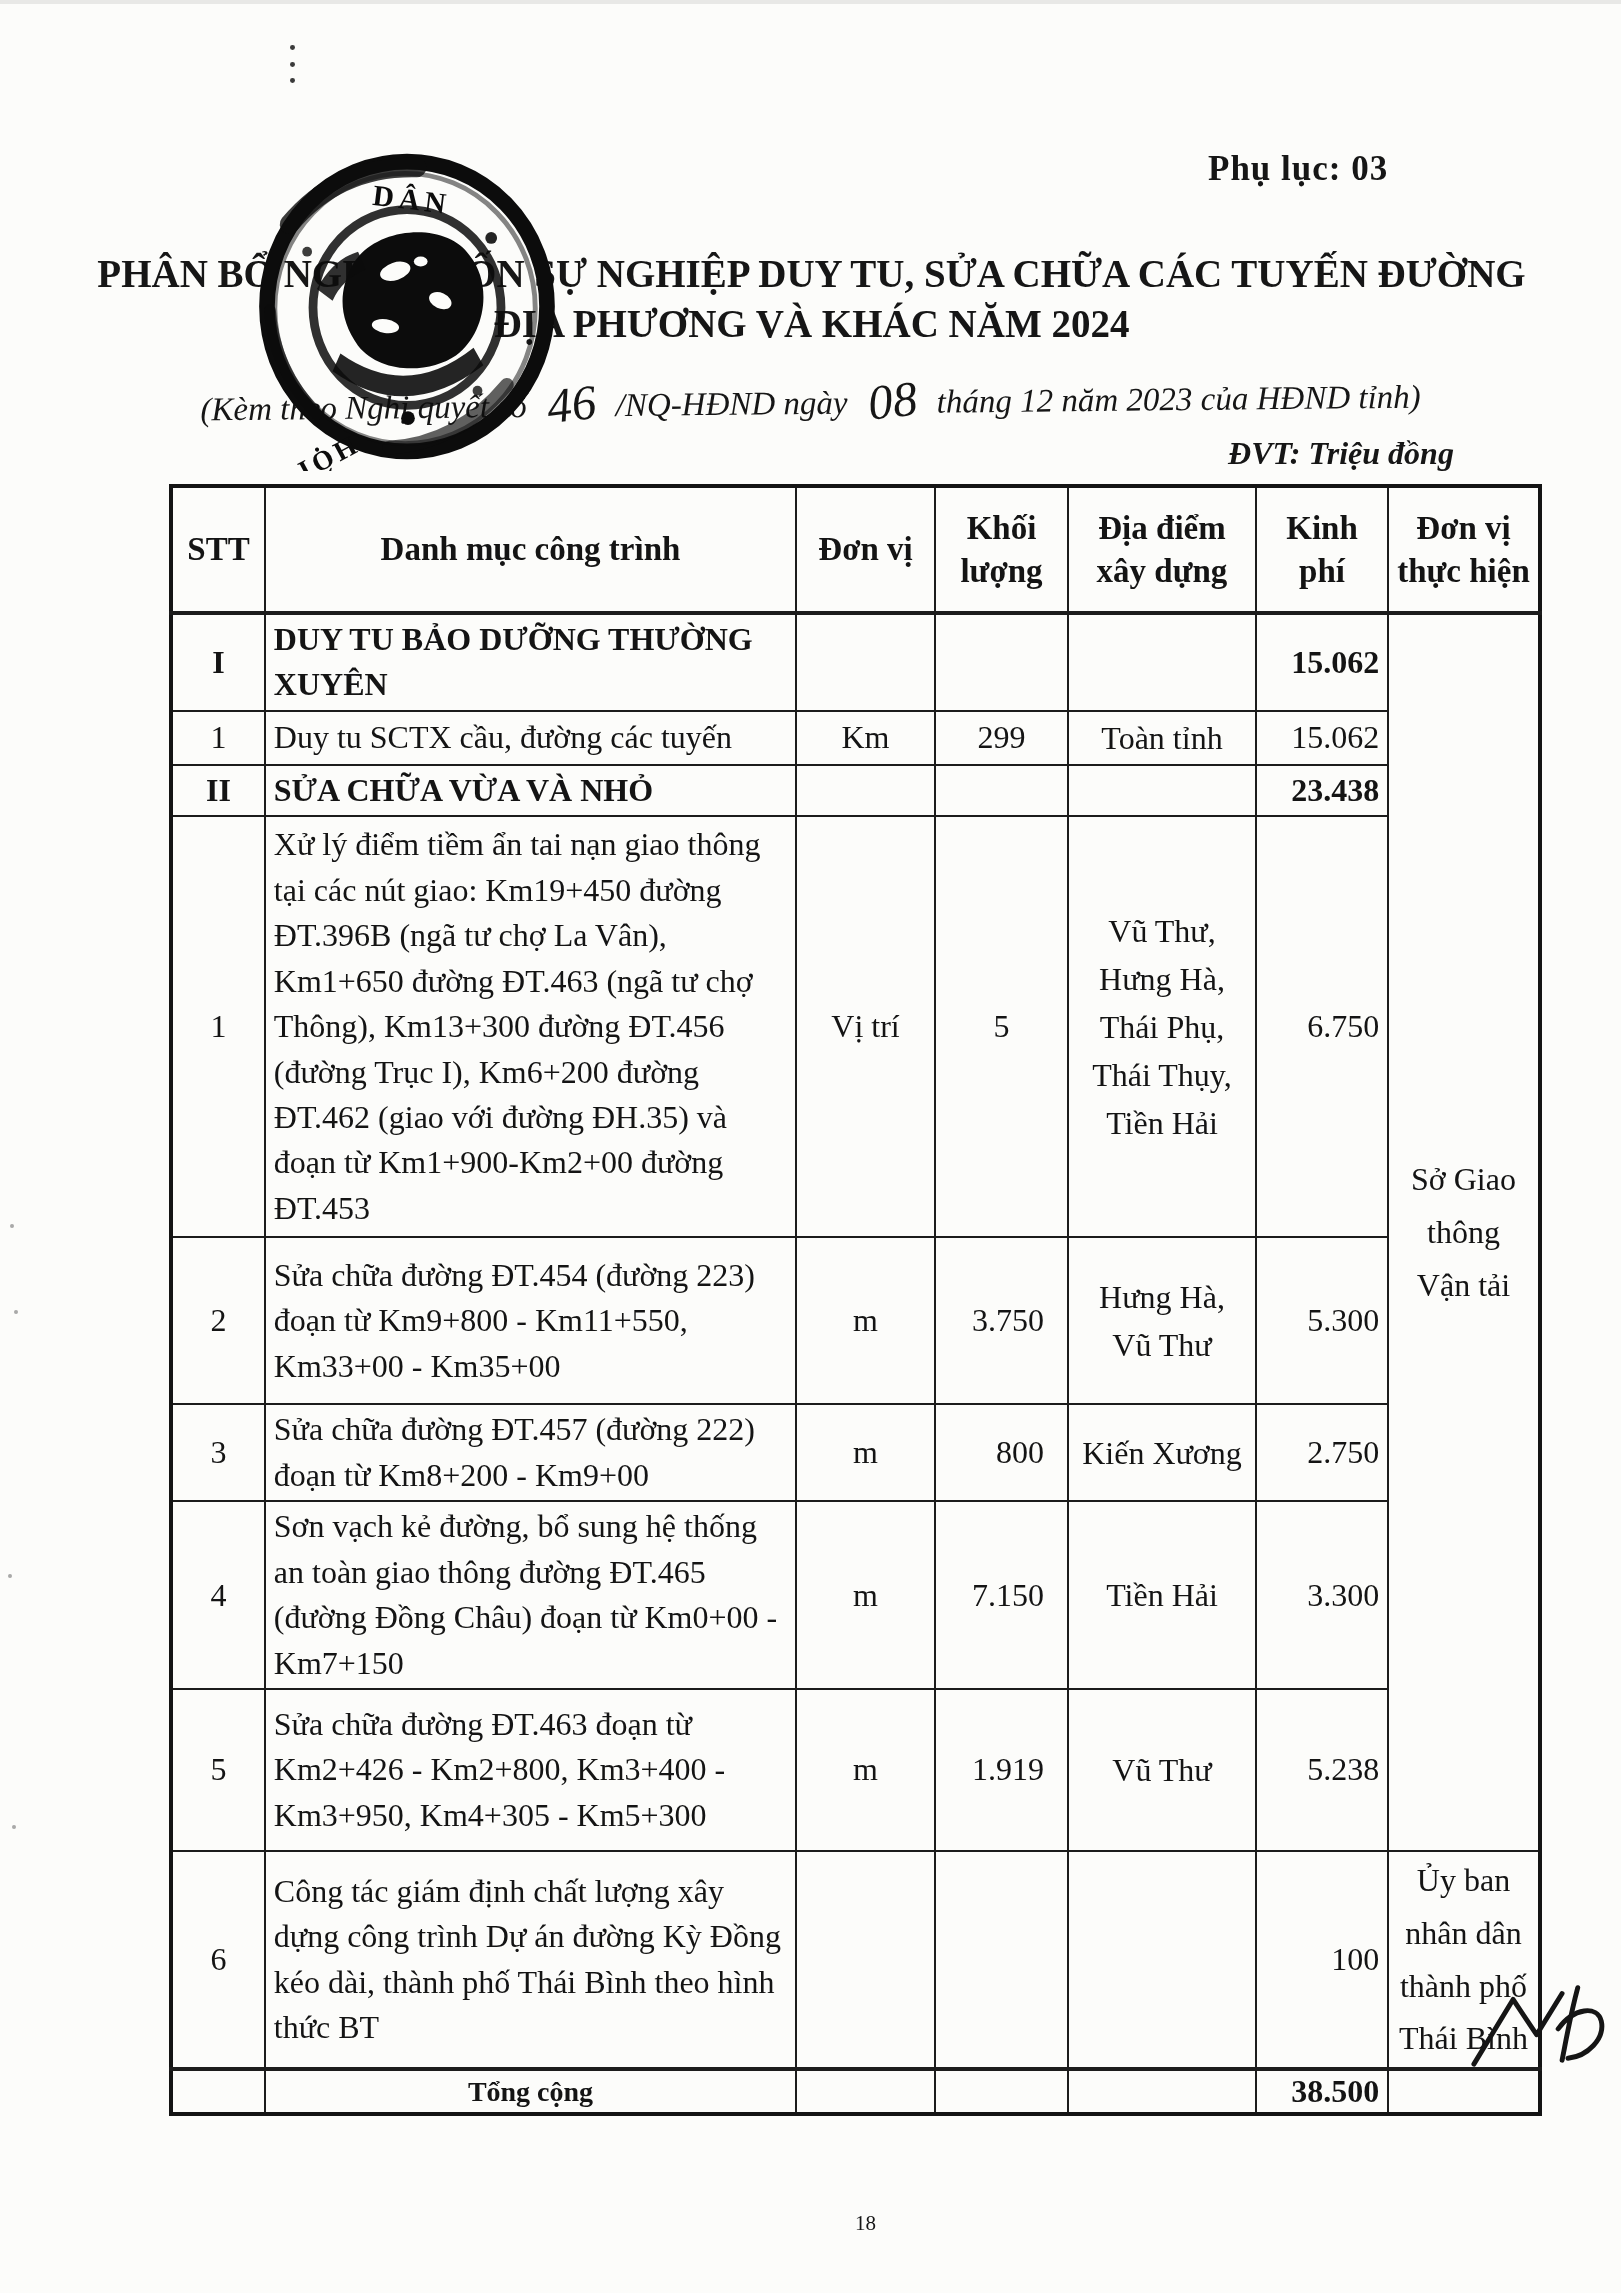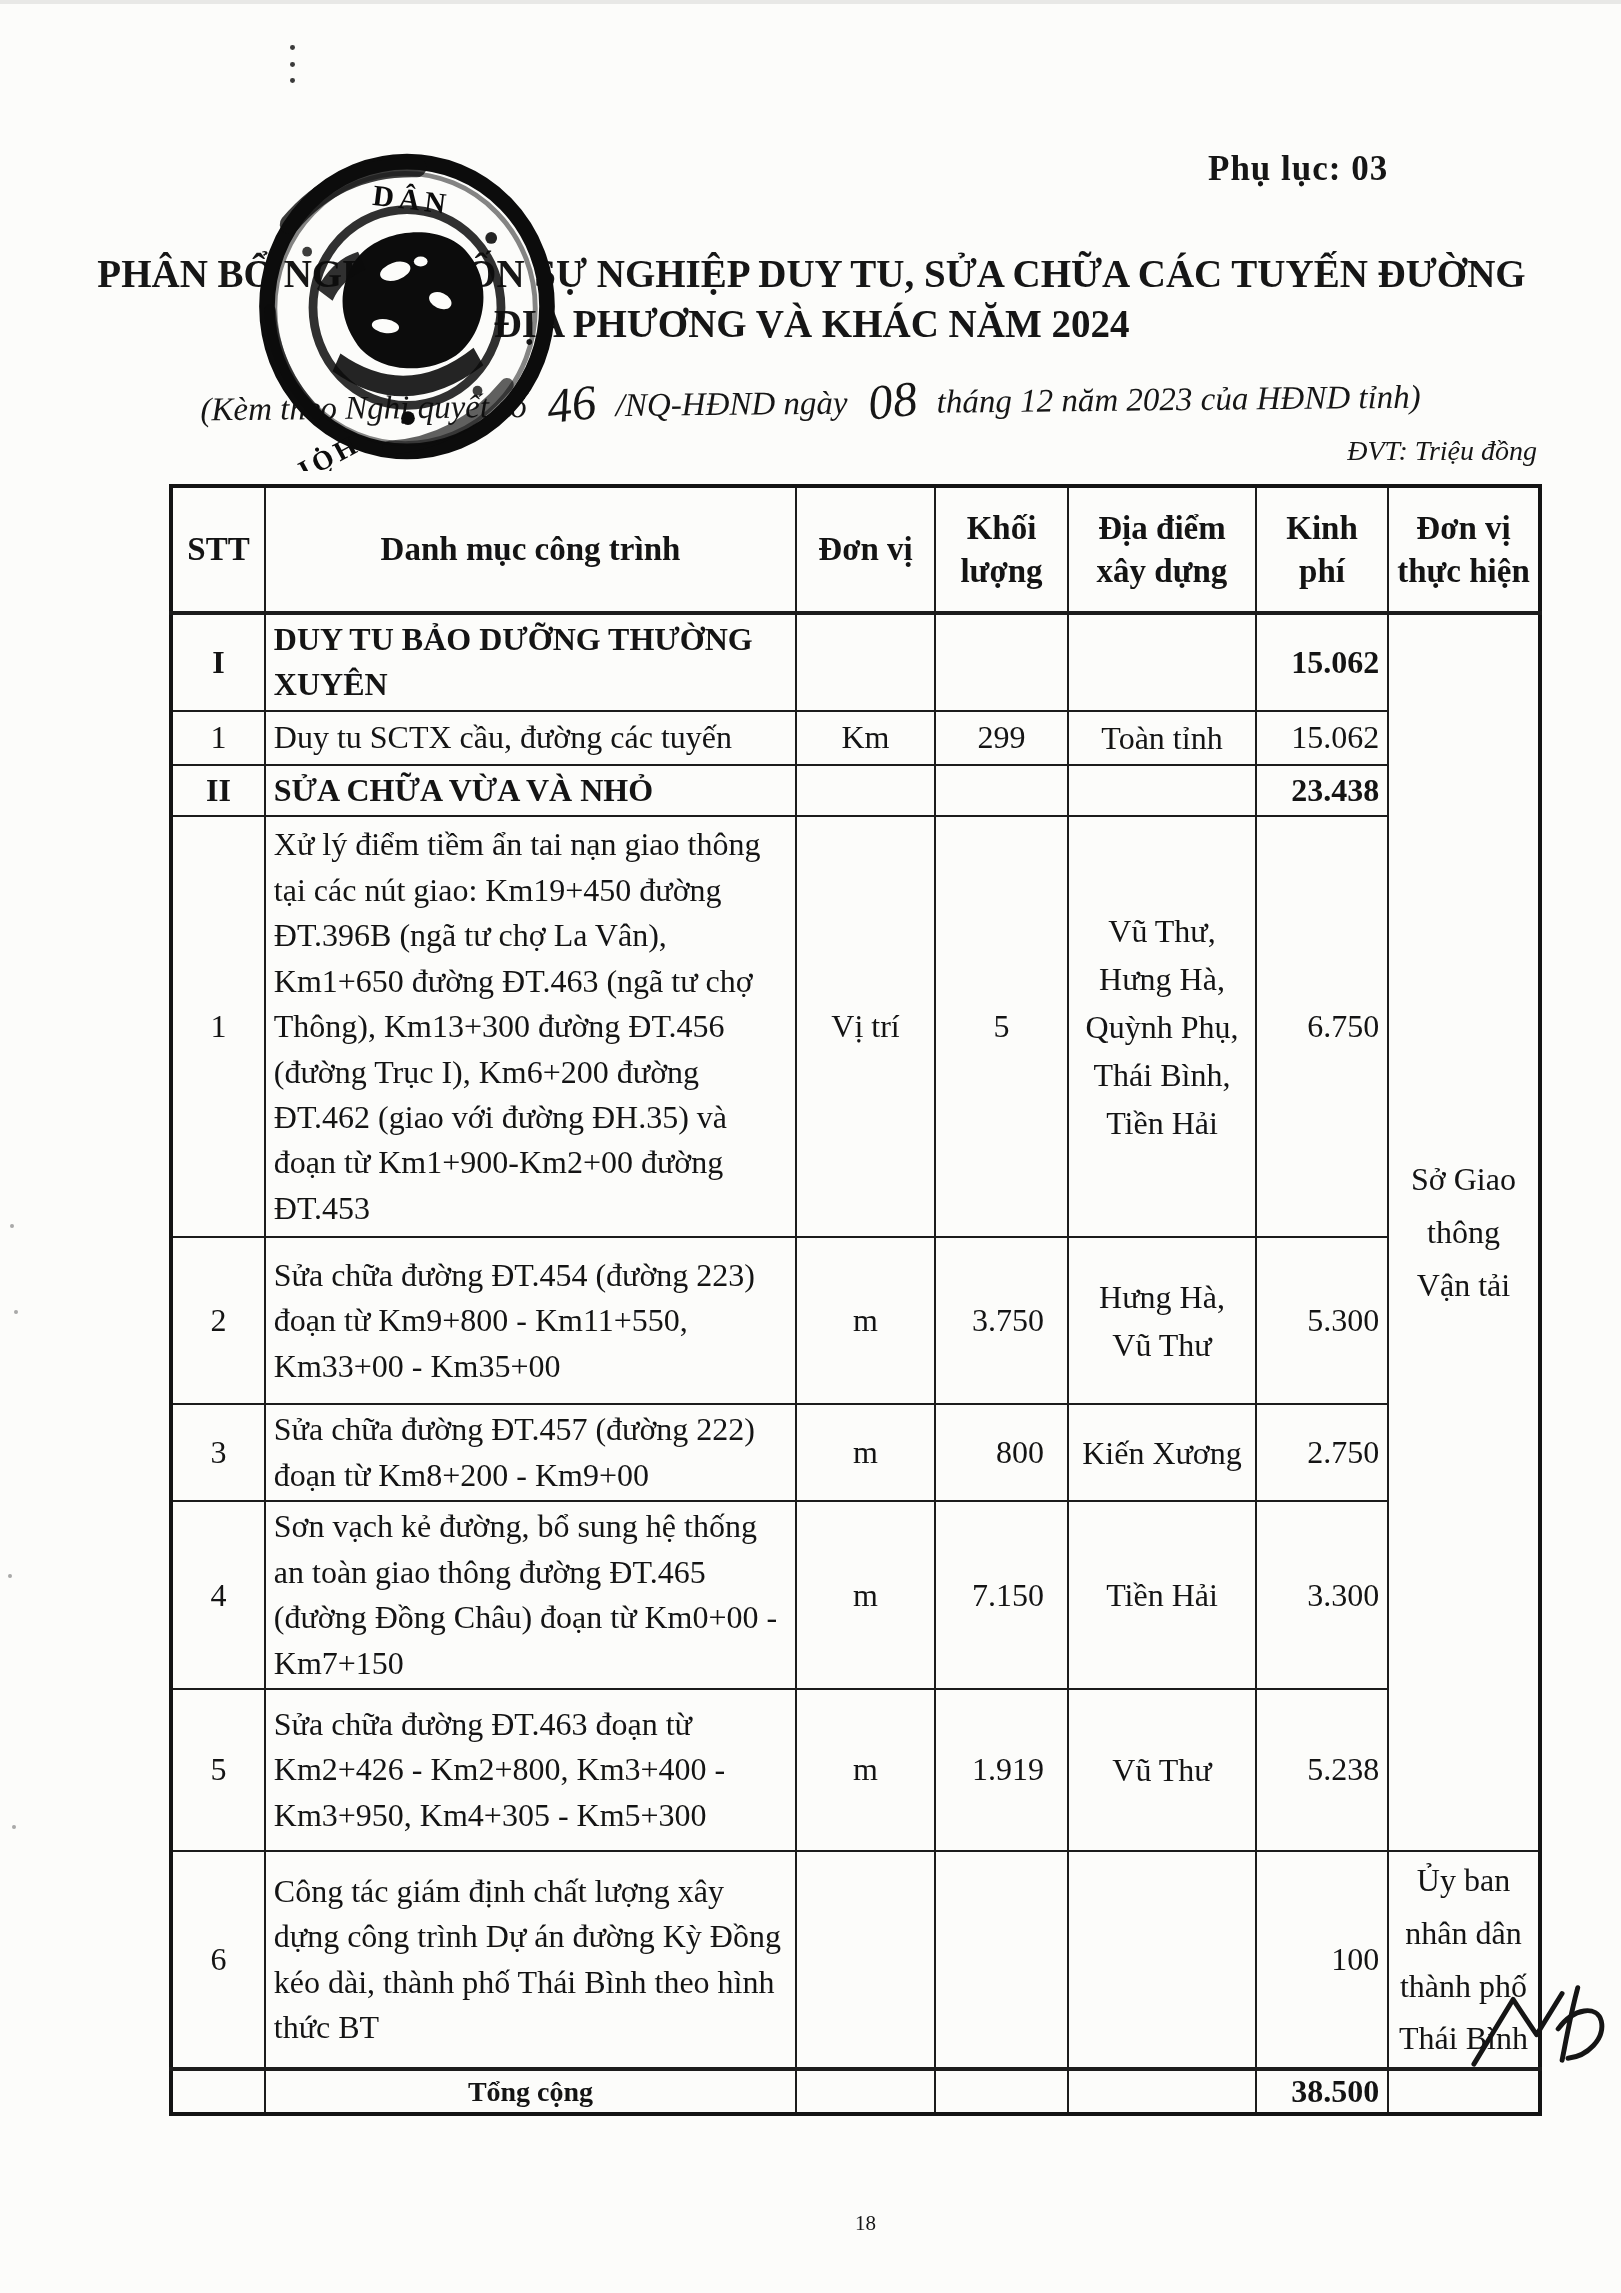--- a/index.html
+++ b/index.html
@@ -26,21 +26,21 @@
     position:absolute;top:365px;left:0;width:1621px;
     text-align:center;font-style:italic;font-size:33px;
     transform:rotate(-0.6deg);
   }
   .hand{
     display:inline-block;font-size:49px;font-style:italic;
     transform:rotate(-6deg);margin:0 11.8px;position:relative;top:3.9px;
   }
   .dvt{
     position:absolute;top:431px;left:1145px;width:392px;
-    text-align:right;font-weight:normal;font-style:italic;font-size:28px;
+    text-align:center;font-weight:bold;font-style:italic;font-size:32px;
   }
   
   .stamp{position:absolute;left:248px;top:140px;pointer-events:none;}
   .signature{position:absolute;left:1468px;top:1968px;pointer-events:none;}
   .dots-top{position:absolute;left:290px;top:41px;display:flex;flex-direction:column;gap:11.8px;}
   .dots-top i{width:4.9px;height:4.9px;border-radius:50%;background:#3a3a3a;display:block;}
   .speck{position:absolute;width:3.9px;height:3.9px;border-radius:50%;background:#555;opacity:.5;}
   
   table.doc{
     position:absolute;left:169px;top:480px;width:1370px;
@@ -180,21 +180,21 @@
       <td class="c-unit"></td>
       <td class="c-qty"></td>
       <td class="c-loc"></td>
       <td class="c-cost b">23.438</td>
     </tr>
     <tr class="rh-s1">
       <td class="c-stt">1</td>
       <td class="c-name">Xử lý điểm tiềm ẩn tai nạn giao thông tại các nút giao: Km19+450 đường ĐT.396B (ngã tư chợ La Vân), Km1+650 đường ĐT.463 (ngã tư chợ Thông), Km13+300 đường ĐT.456 (đường Trục I), Km6+200 đường ĐT.462 (giao với đường ĐH.35) và đoạn từ Km1+900-Km2+00 đường ĐT.453</td>
       <td class="c-unit">Vị trí</td>
       <td class="c-qty">5</td>
-      <td class="c-loc">Vũ Thư, Hưng Hà, Quỳnh Phụ, Thái Bình, Tiền Hải</td>
+      <td class="c-loc">Vũ Thư, Hưng Hà, Thái Phụ, Thái Thụy, Tiền Hải</td>
       <td class="c-cost">6.750</td>
     </tr>
     <tr class="rh-s2">
       <td class="c-stt">2</td>
       <td class="c-name">Sửa chữa đường ĐT.454 (đường 223) đoạn từ Km9+800 - Km11+550, Km33+00 - Km35+00</td>
       <td class="c-unit">m</td>
       <td class="c-qty num-r">3.750</td>
       <td class="c-loc">Hưng Hà, Vũ Thư</td>
       <td class="c-cost">5.300</td>
     </tr>

